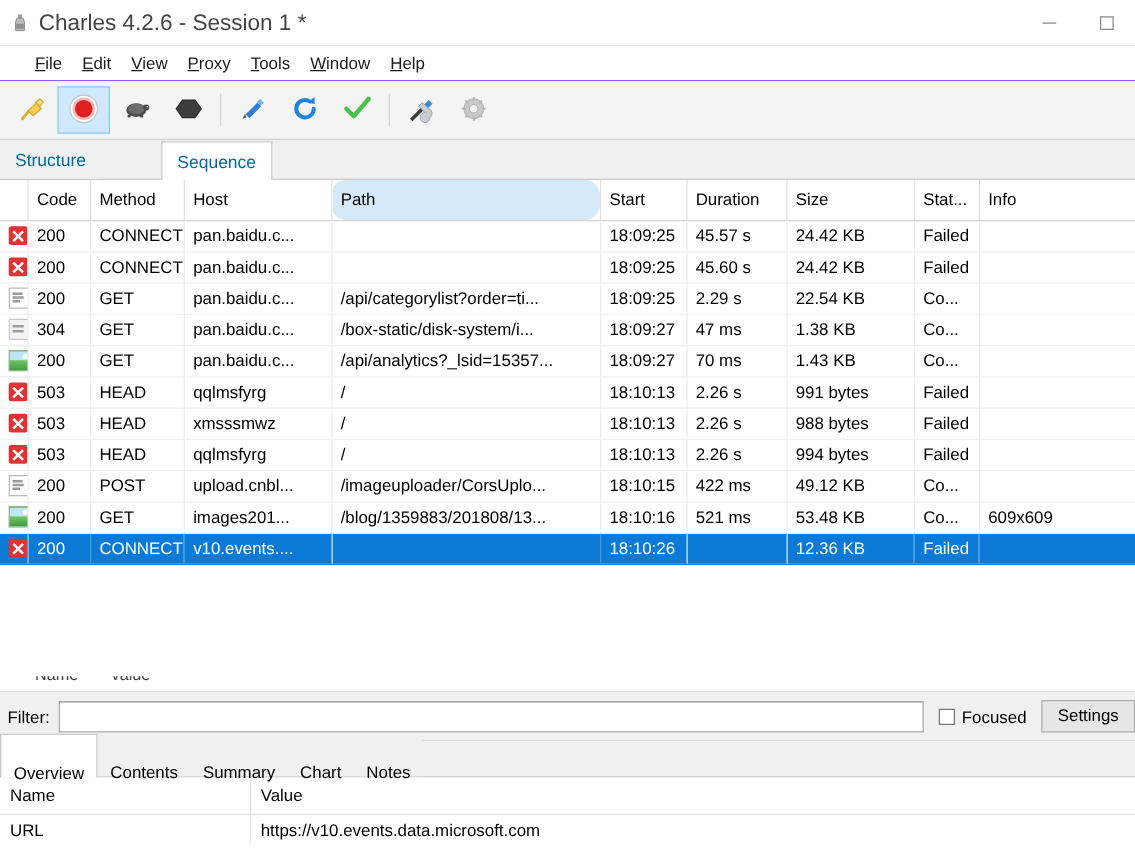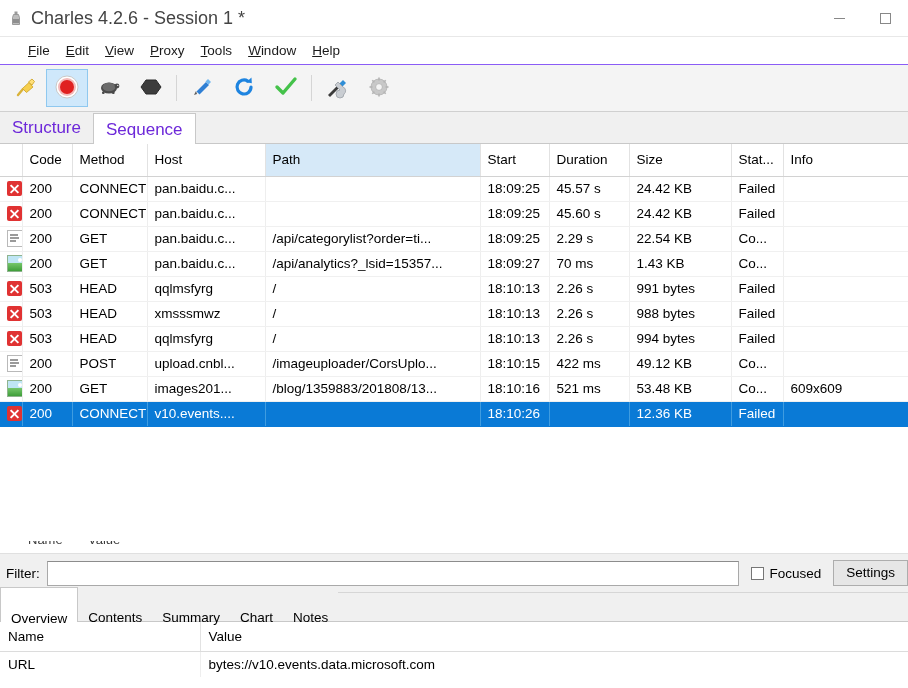--- a/index.html
+++ b/index.html
@@ -121,36 +121,37 @@
     background: #f0f0f0;
     display: flex;
     align-items: flex-end;
     border-bottom: 1px solid #c8c8c8;
     position: relative;
   }
   .tab {
     height: 30px;
     line-height: 30px;
     padding: 0 12px;
-    font-size: 17px;
+    font-size: 14px;
     background: #f0f0f0;
-    color: #6d28d9;
+    color: #0369a1;
     box-sizing: border-box;
     white-space: nowrap;
   }
   .tab.active {
     background: #ffffff;
     border-left: 1px solid #c8c8c8;
     border-right: 1px solid #c8c8c8;
     border-top: 1px solid #c8c8c8;
     position: relative;
     z-index: 2;
     margin-bottom: -1px;
     height: 31px;
     line-height: 31px;
+    margin-left: 48px;
   }
 
   
   .table-wrap {
     background: #ffffff;
     height: 397px;
     overflow: hidden;
     position: relative;
   }
   table.reqs {
@@ -168,20 +169,21 @@
     border-right: 1px solid #e2e2e2;
     border-bottom: 1px solid #d2d2d2;
     font-size: 13.5px;
     color: #000;
     white-space: nowrap;
     overflow: hidden;
     box-sizing: border-box;
   }
   table.reqs th.sorted {
     background: #d6e9f8;
+    border-radius: 12px;
   }
   table.reqs td {
     height: 25px;
     padding: 0 7px;
     border-right: 1px solid #eeeeee;
     border-bottom: 1px solid #f0f0f0;
     white-space: nowrap;
     overflow: hidden;
     box-sizing: border-box;
     font-size: 13.5px;
@@ -598,20 +600,32 @@
           <td>GET</td>
           <td>pan.baidu.c...</td>
           <td>/api/categorylist?order=ti...</td>
           <td>18:09:25</td>
           <td class="num">2.29 s</td>
           <td class="num">22.54 KB</td>
           <td>Co...</td>
           <td></td>
         </tr>
         <tr>
+          <td class="c-icon"><span class="ricon ic-304"><span class="bar b1"></span><span class="bar b2"></span></span></td>
+          <td>304</td>
+          <td>GET</td>
+          <td>pan.baidu.c...</td>
+          <td>/box-static/disk-system/i...</td>
+          <td>18:09:27</td>
+          <td class="num">47 ms</td>
+          <td class="num">1.38 KB</td>
+          <td>Co...</td>
+          <td></td>
+        </tr>
+        <tr>
           <td class="c-icon"><span class="ricon ic-img"></span></td>
           <td>200</td>
           <td>GET</td>
           <td>pan.baidu.c...</td>
           <td>/api/analytics?_lsid=15357...</td>
           <td>18:09:27</td>
           <td class="num">70 ms</td>
           <td class="num">1.43 KB</td>
           <td>Co...</td>
           <td></td>
@@ -722,16 +736,16 @@
   </colgroup>
   <thead>
     <tr>
       <th>Name</th>
       <th>Value</th>
     </tr>
   </thead>
   <tbody>
     <tr>
       <td class="detail-name">URL</td>
-      <td>bytes://v10.events.data.microsoft.com</td>
+      <td>https://v10.events.data.microsoft.com</td>
     </tr>
   </tbody>
 </table>
 
 </body></html>

